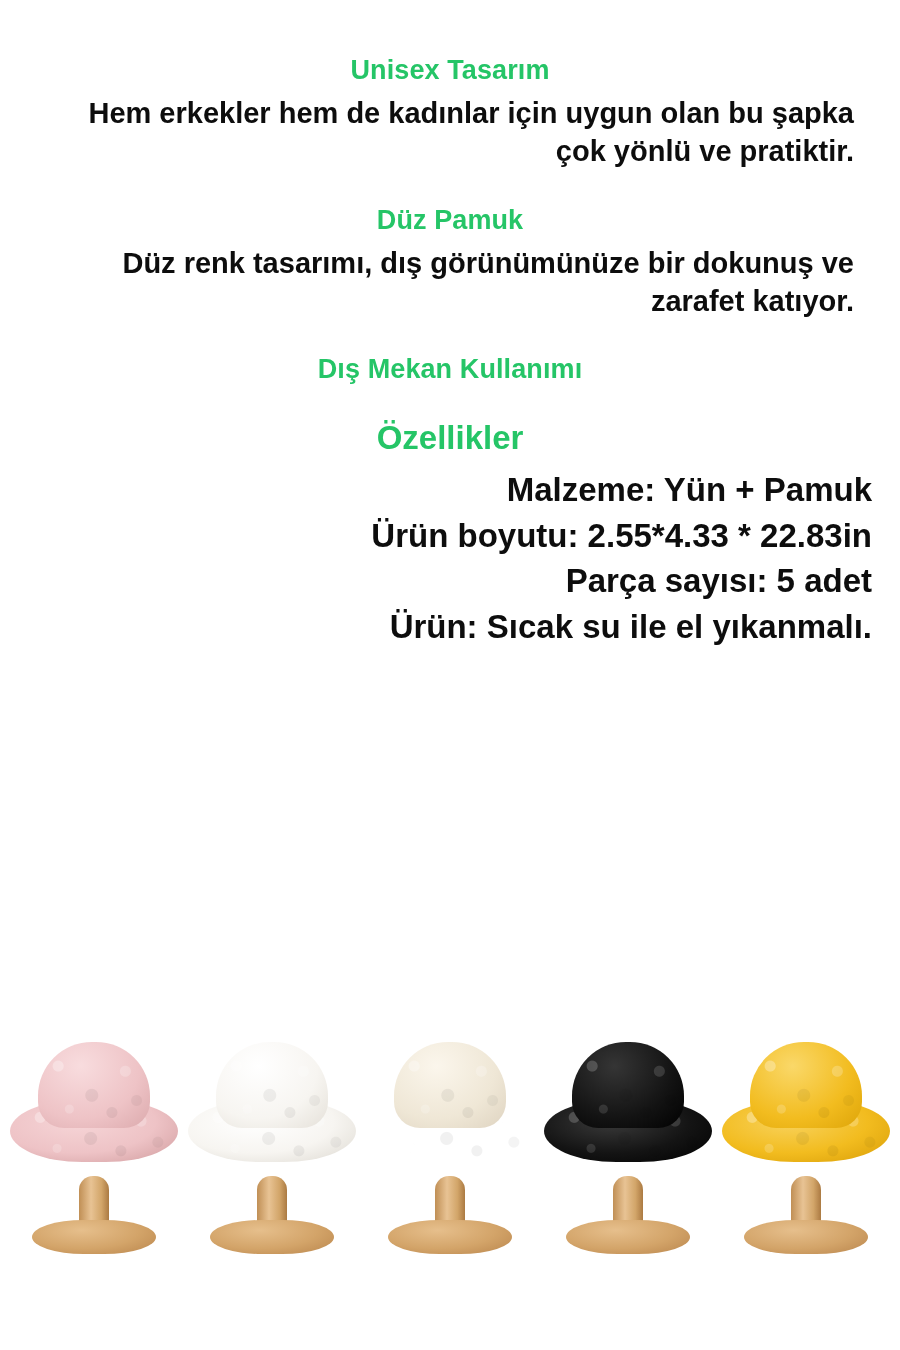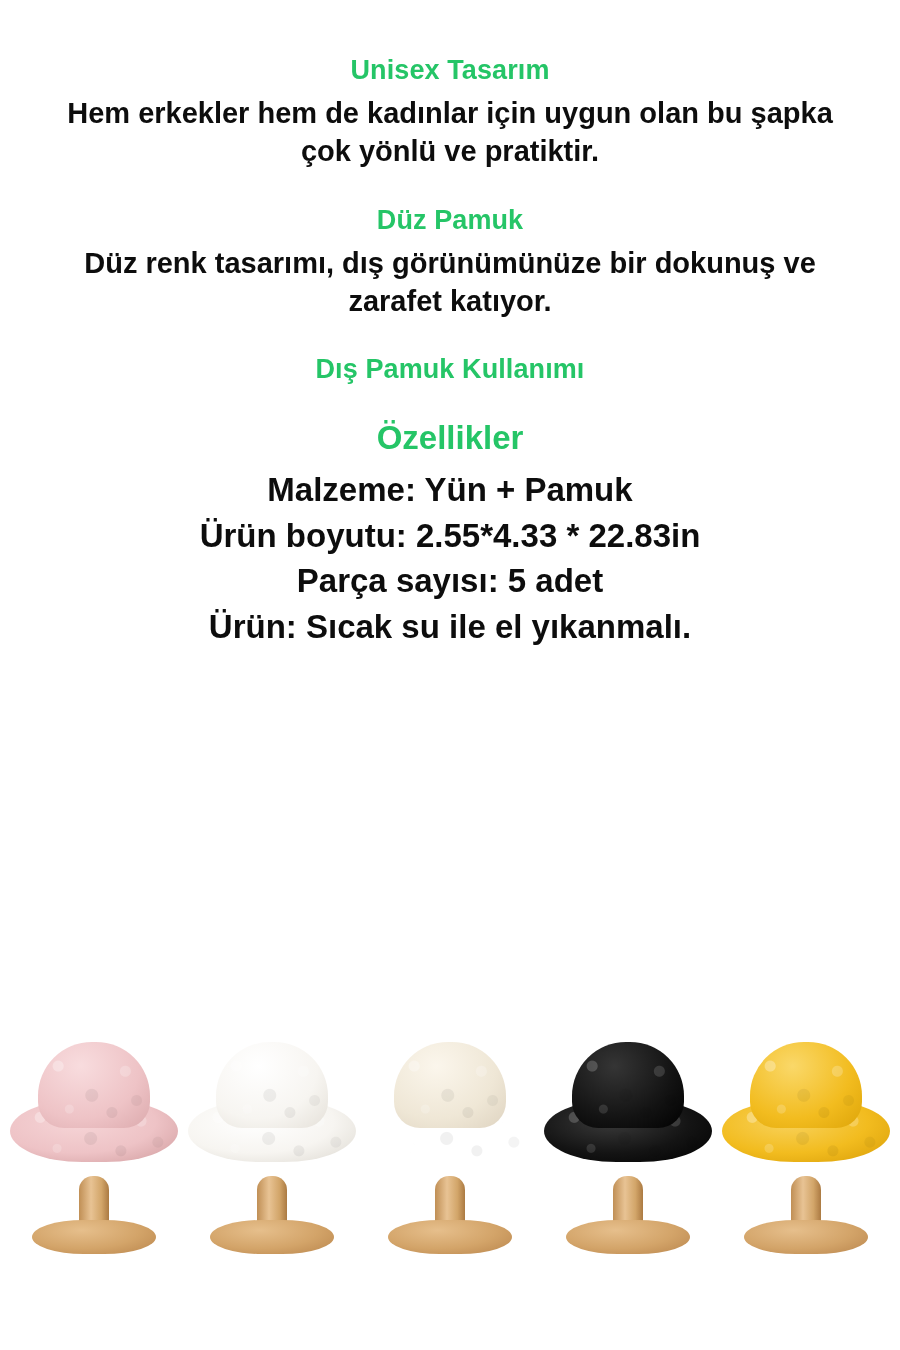--- a/index.html
+++ b/index.html
@@ -42,39 +42,41 @@
     margin-bottom: 8px;
     letter-spacing: 0.1px;
   }
 
   .section-body {
     color: #0d0d0d;
     font-size: 29px;
     font-weight: bold;
     line-height: 1.32;
     padding: 0 18px;
+    text-align: right;
   }
 
   .specs {
     text-align: center;
     margin-top: 18px;
   }
 
   .specs-title {
     color: #25c567;
     font-size: 33px;
     font-weight: bold;
     margin-bottom: 10px;
   }
 
   .spec-line {
     color: #0d0d0d;
     font-size: 33px;
     font-weight: bold;
     line-height: 1.38;
+    text-align: right;
   }
 
   
   .hats {
     position: absolute;
     left: 0;
     right: 0;
     bottom: 0;
     height: 330px;
     display: flex;
@@ -169,21 +171,21 @@
       <div class="section-title">Unisex Tasarım</div>
       <div class="section-body">Hem erkekler hem de kadınlar için uygun olan bu  şapka çok yönlü ve pratiktir.</div>
     </div>
 
     <div class="section">
       <div class="section-title">Düz Pamuk</div>
       <div class="section-body">Düz renk tasarımı, dış görünümünüze bir dokunuş ve zarafet katıyor.</div>
     </div>
 
     <div class="section">
-      <div class="section-title">Dış Pamuk Kullanımı</div>
+      <div class="section-title">Dış Mekan Kullanımı</div>
     </div>
 
     <div class="specs">
       <div class="specs-title">Özellikler</div>
       <div class="spec-line">Malzeme: Yün + Pamuk</div>
       <div class="spec-line">Ürün boyutu: 2.55*4.33 * 22.83in</div>
       <div class="spec-line">Parça sayısı: 5 adet</div>
       <div class="spec-line">Ürün: Sıcak su ile el yıkanmalı.</div>
     </div>
 

